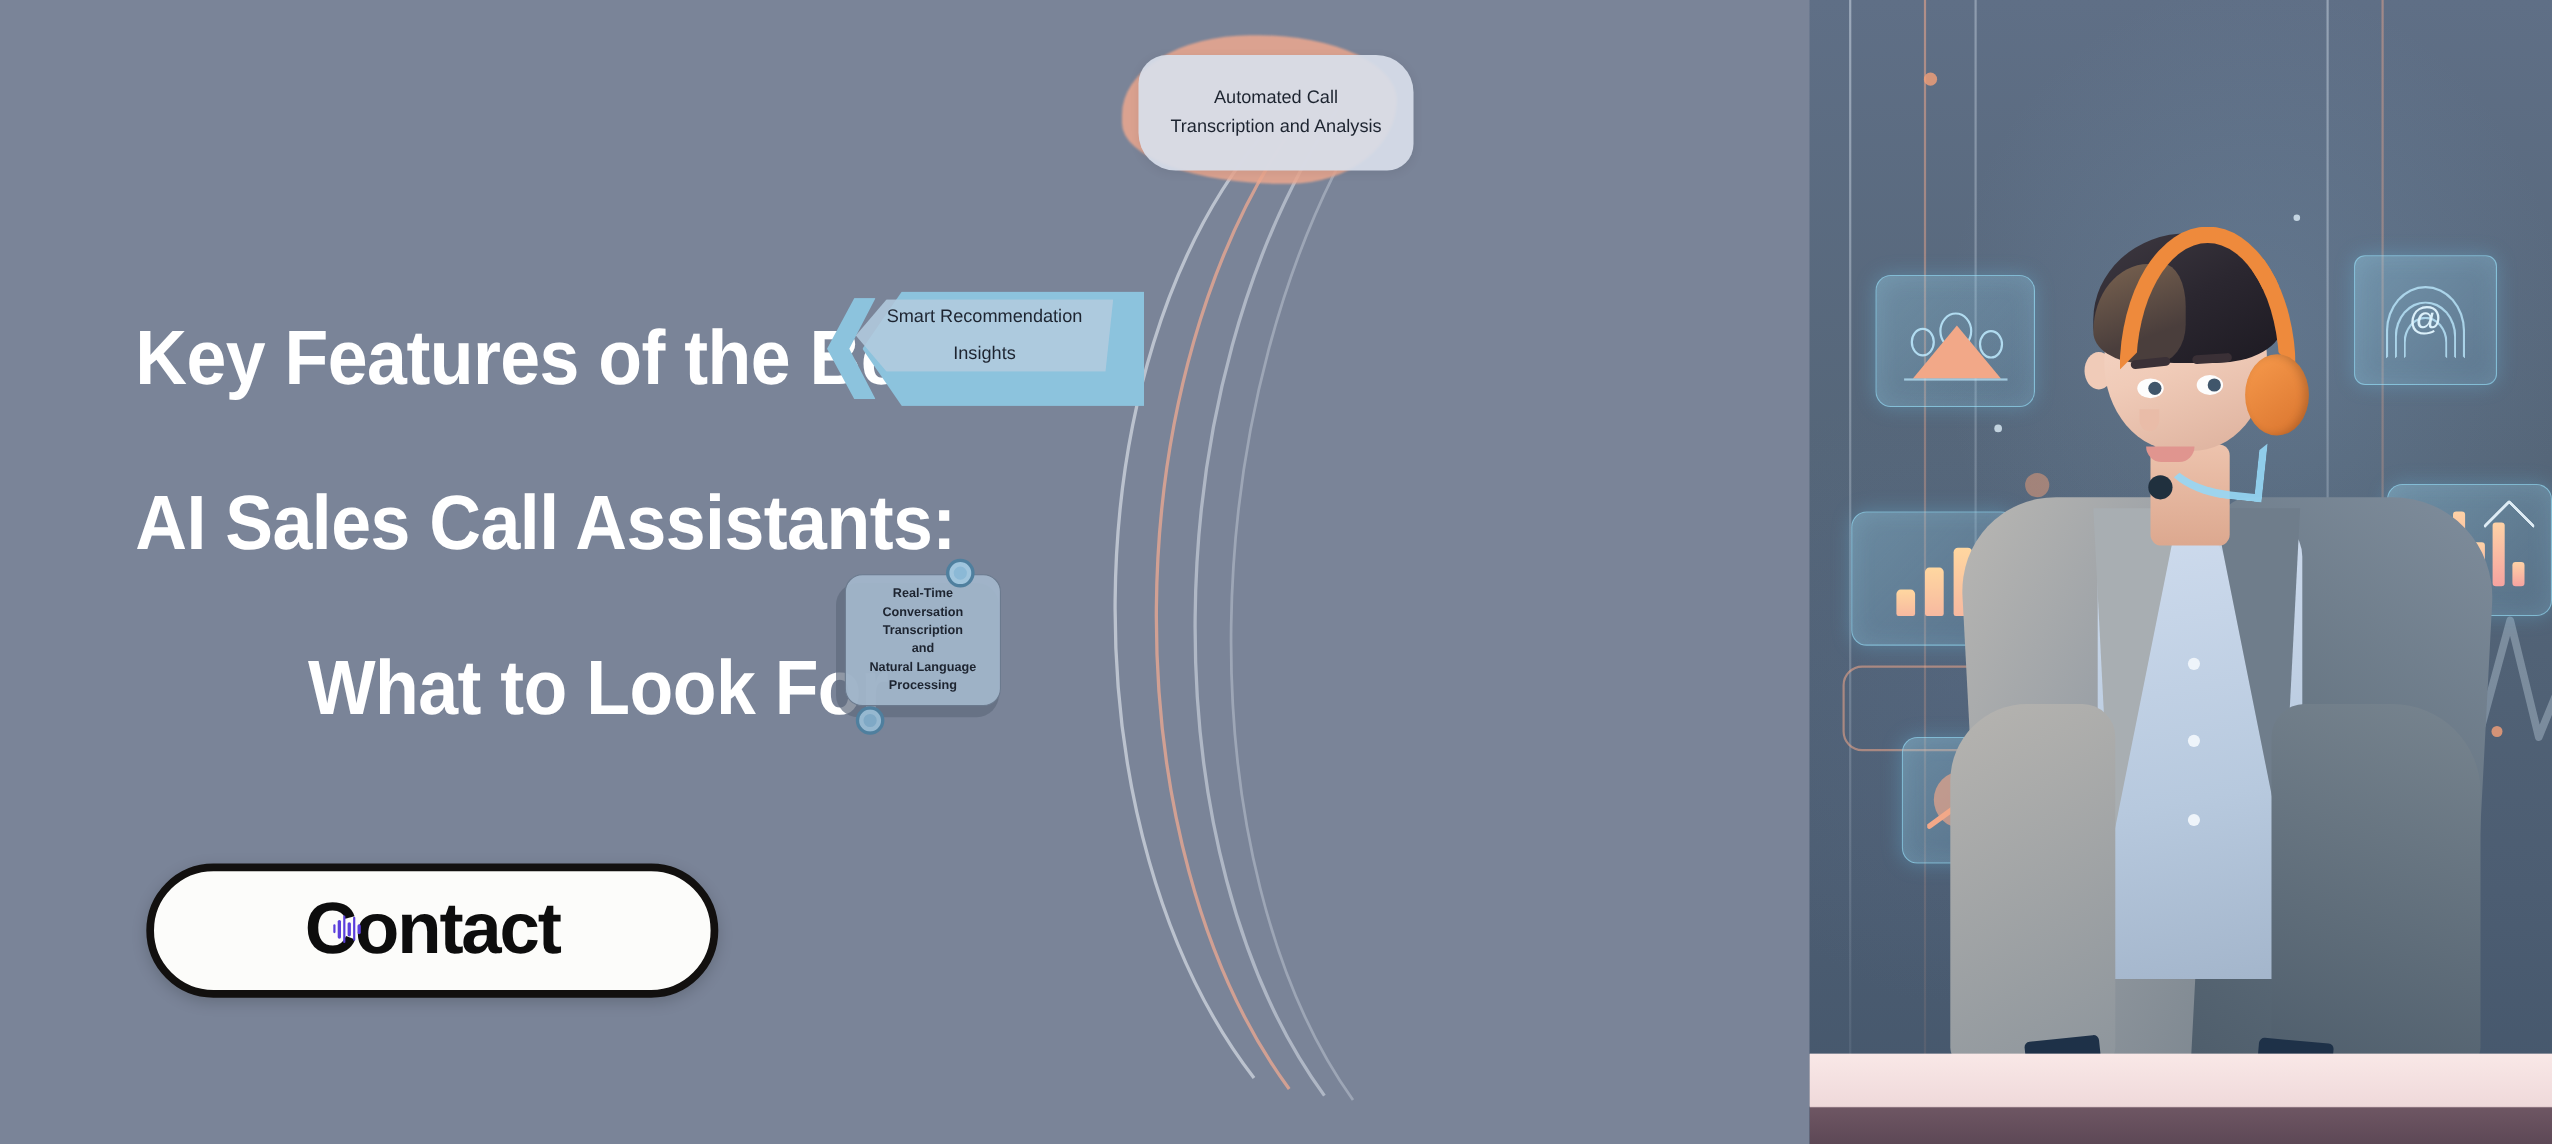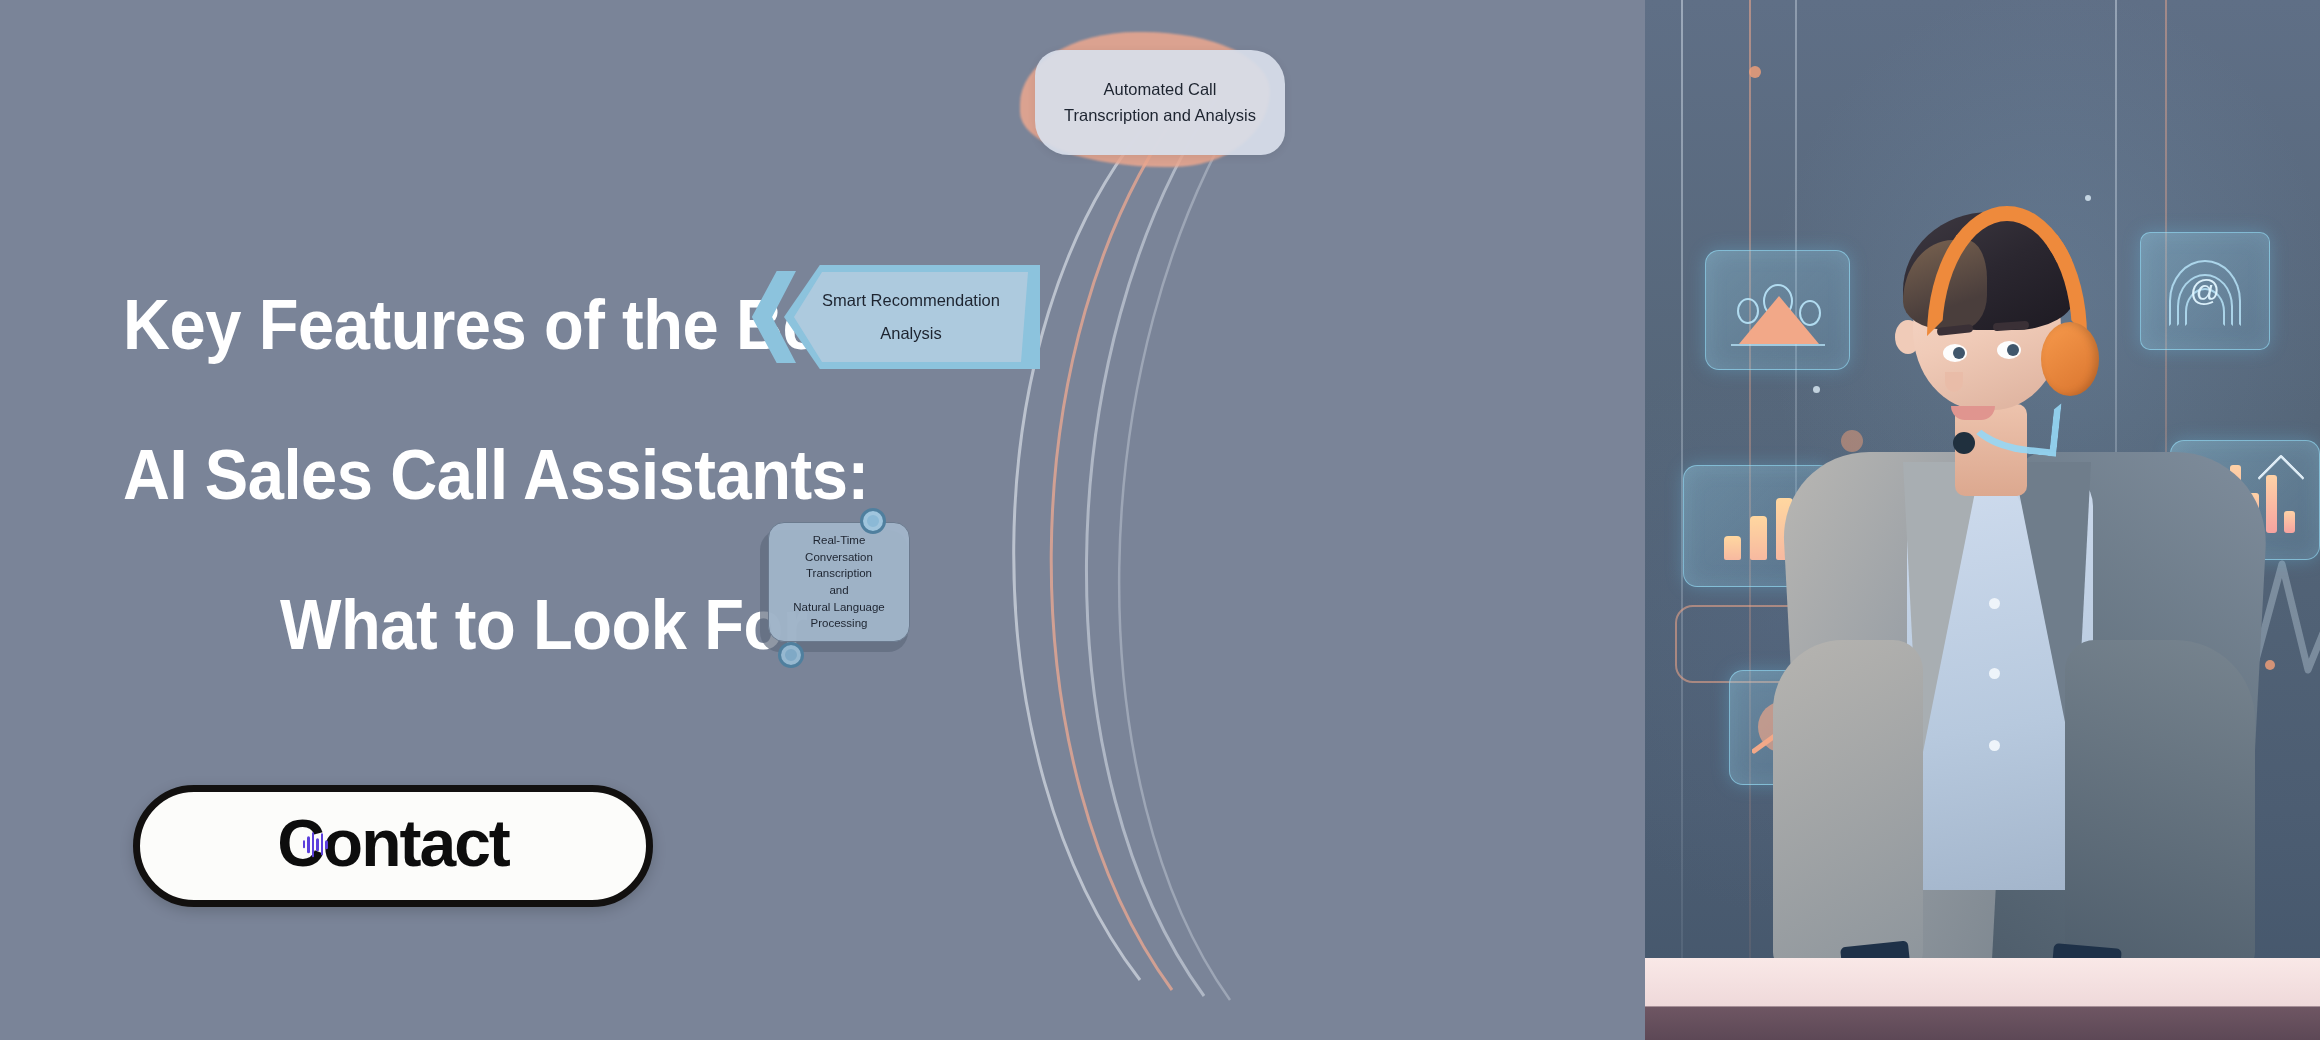--- a/index.html
+++ b/index.html
@@ -101,41 +101,41 @@
     position:absolute; left:0px; top:6px; width:46px; height:92px;
     background:#8cc3dd;
     clip-path:polygon(58% 0%, 100% 0%, 48% 50%, 100% 100%, 58% 100%, 4% 50%);
   }
   .n-recommend .banner {
     position:absolute; left:34px; top:0px; width:256px; height:104px;
     background:#8cc3dd;
     clip-path:polygon(14% 0%, 100% 0%, 100% 100%, 14% 100%, 0% 50%);
   }
   .n-recommend .banner-inner {
-    position:absolute; left:44px; top:7px; width:234px; height:90px;
+    position:absolute; left:28px; top:7px; width:234px; height:66px;
     background:rgba(178,203,222,.88);
     clip-path:polygon(12% 0%, 100% 0%, 97% 100%, 12% 100%, 0% 50%);
     display:flex; align-items:center; justify-content:center;
   }
   .n-recommend .node-label { font-size:16.5px; line-height:2.0; }
 
   
   .n-realtime { position:absolute; left:-312px; top:522px; width:150px; height:128px; }
   .n-realtime .shadow {
     position:absolute; left:-8px; top:8px; width:148px; height:122px;
     background:#5f6b7e; border-radius:20px; opacity:.7;
   }
   .n-realtime .card {
     position:absolute; left:0; top:0; width:142px; height:120px;
     background:rgba(163,183,204,.92);
     border:1.5px solid #6b7a8e;
     border-radius:16px;
     display:flex; align-items:center; justify-content:center;
   }
-  .n-realtime .node-label { font-size:11.5px; line-height:1.45; padding:0 6px; }
+  .n-realtime .node-label { font-size:11.5px; line-height:1.45; padding:0 6px;font-weight:bold; }
   .conn-dot {
     position:absolute; width:26px; height:26px; border-radius:50%;
     background:#8bb9d6; border:3px solid #4f7f9e;
     box-shadow:inset 0 0 0 4px rgba(255,255,255,.18);
   }
   .conn-dot.tr { left:92px; top:-14px; }
   .conn-dot.bl { left:10px; top:120px; background:#7fa9c6; }
 
   
   .n-postcall { position:absolute; left:-80px; top:550px; width:260px; height:110px; }
@@ -457,21 +457,21 @@
         </div>
       </div>
     </div>
 
     <div class="n-recommend">
       <div class="chev-out"></div>
       <div class="banner"></div>
       <div class="banner-inner">
         <div class="node-label">
           <span>Smart Recommendation</span><br>
-          <span>Analysis</span>
+          <span>Insights</span>
         </div>
       </div>
     </div>
 
     <div class="n-realtime">
       <div class="shadow"></div>
       <div class="card">
         <div class="node-label">
           <span>Real-Time</span><br>
           <span>Conversation Transcription</span><br>

